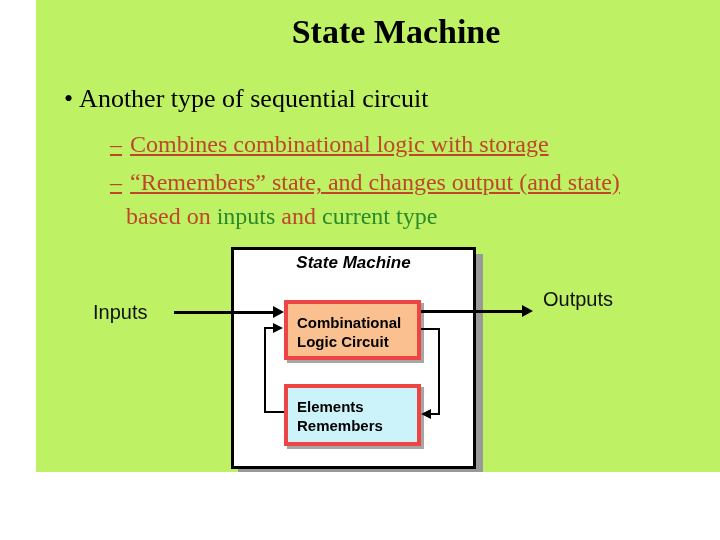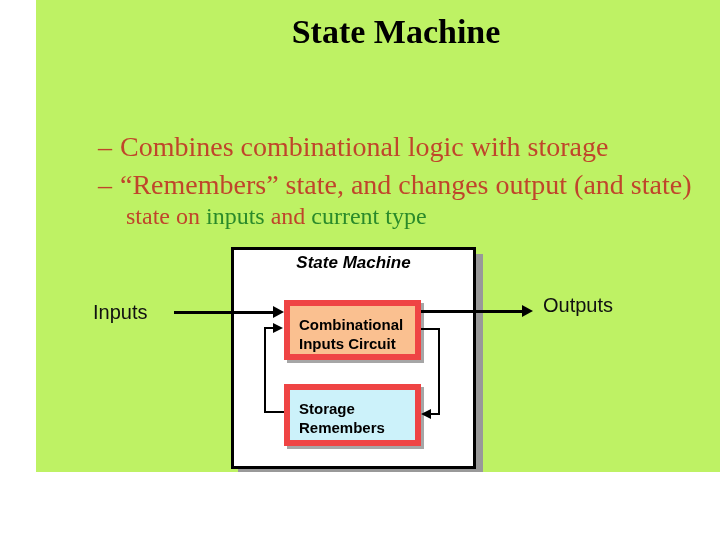--- a/index.html
+++ b/index.html
@@ -13,22 +13,23 @@
     position:absolute; top:13px; left:0; width:720px; text-align:center;
     font-family:"Liberation Serif", serif; font-weight:bold; font-size:34px;
     color:#000;
   }
   .bullet-main {
     position:absolute; left:28px; top:84px; font-size:26px; color:#000;
     white-space:nowrap;
   }
   .bullet-main .marker { margin-right:6px; }
   .sub-bullet {
-    position:absolute; left:62px; font-size:28px; color:var(--text-red);
+    position:absolute; left:74px; font-size:24px; color:var(--text-red);
     white-space:nowrap;
+    text-decoration:underline;
   }
   .sub-bullet .marker { margin-right:8px; }
   .sub1 { top:131px; }
   .sub2 { top:169px; }
   .sub2-cont {
     position:absolute; left:90px; top:203px; font-size:24px; white-space:nowrap;
   }
   .seg-red   { color:var(--text-red); }
   .seg-green { color:var(--text-green); }
 
@@ -38,21 +39,21 @@
     box-sizing:border-box; border:3px solid #000; background:#fff;
     box-shadow:7px 7px 0 var(--shadow-gray);
   }
   .diagram-title {
     position:absolute; left:195px; top:253px; width:245px; text-align:center;
     font-family:"Liberation Sans", sans-serif; font-style:italic;
     font-weight:bold; font-size:17px; color:#000;
   }
   .inner-box {
     position:absolute; left:248px; width:137px; box-sizing:border-box;
-    border:6px solid #ef4444; box-shadow:3px 3px 0 #a6a6a6;
+    border:4px solid #ef4444; box-shadow:3px 3px 0 #a6a6a6;
     font-family:"Liberation Sans", sans-serif; font-weight:bold;
     font-size:15px; line-height:19px; color:#000; padding:9px 0 0 9px;
   }
   .comb-box    { top:300px; height:60px; background:var(--combinational-fill); }
   .storage-box { top:384px; height:62px; background:var(--storage-fill); }
 
   .h-line, .v-line { position:absolute; background:#000; }
   .arrow-right, .arrow-right-sm, .arrow-left { position:absolute; width:0; height:0; }
   .arrow-right {
     border-top:6px solid transparent; border-bottom:6px solid transparent;
@@ -65,57 +66,60 @@
   .arrow-left {
     border-top:5px solid transparent; border-bottom:5px solid transparent;
     border-right:10px solid #000;
   }
 
   .io-label {
     position:absolute; font-family:"Liberation Sans", sans-serif;
     font-size:20px; color:#111; white-space:nowrap;
   }
   .inputs-label  { left:57px;  top:301px; }
-  .outputs-label { left:507px; top:294px; }
+  .outputs-label { left:507px; top:288px; }
 
   .page-number {
     position:absolute; left:682px; top:509px;
     font-family:"Liberation Serif", serif; font-size:13px; color:#222;
   }
 </style>
 </head>
 <body>
 
 <div class="slide">
 
   <div class="slide-title">State Machine</div>
 
+  <div class="bullet-main">
+    <span class="marker">•</span><span>Another type of sequential circuit</span>
+  </div>
 
   <div class="sub-bullet sub1">
     <span class="marker">–</span><span>Combines combinational logic with storage</span>
   </div>
 
   <div class="sub-bullet sub2">
     <span class="marker">–</span><span>“Remembers” state, and changes output (and state)</span>
   </div>
 
   <div class="sub2-cont">
-    <span class="seg-red">state on </span><span class="seg-green">inputs</span><span class="seg-red"> and </span><span class="seg-green">current type</span>
+    <span class="seg-red">based on </span><span class="seg-green">inputs</span><span class="seg-red"> and </span><span class="seg-green">current type</span>
   </div>
 
   <div class="outer-box"></div>
   <div class="diagram-title">State Machine</div>
 
   <div class="inner-box comb-box">
     <div>Combinational</div>
-    <div>Inputs Circuit</div>
+    <div>Logic Circuit</div>
   </div>
 
   <div class="inner-box storage-box">
-    <div>Storage</div>
+    <div>Elements</div>
     <div>Remembers</div>
   </div>
 
   <div class="h-line" style="left:138px; top:311px; width:101px; height:3px;"></div>
   <div class="arrow-right" style="left:237px; top:306px;"></div>
 
   <div class="h-line" style="left:385px; top:310px; width:101px; height:3px;"></div>
   <div class="arrow-right" style="left:486px; top:305px;"></div>
 
   <div class="h-line" style="left:228px; top:327px; width:10px; height:2px;"></div>

